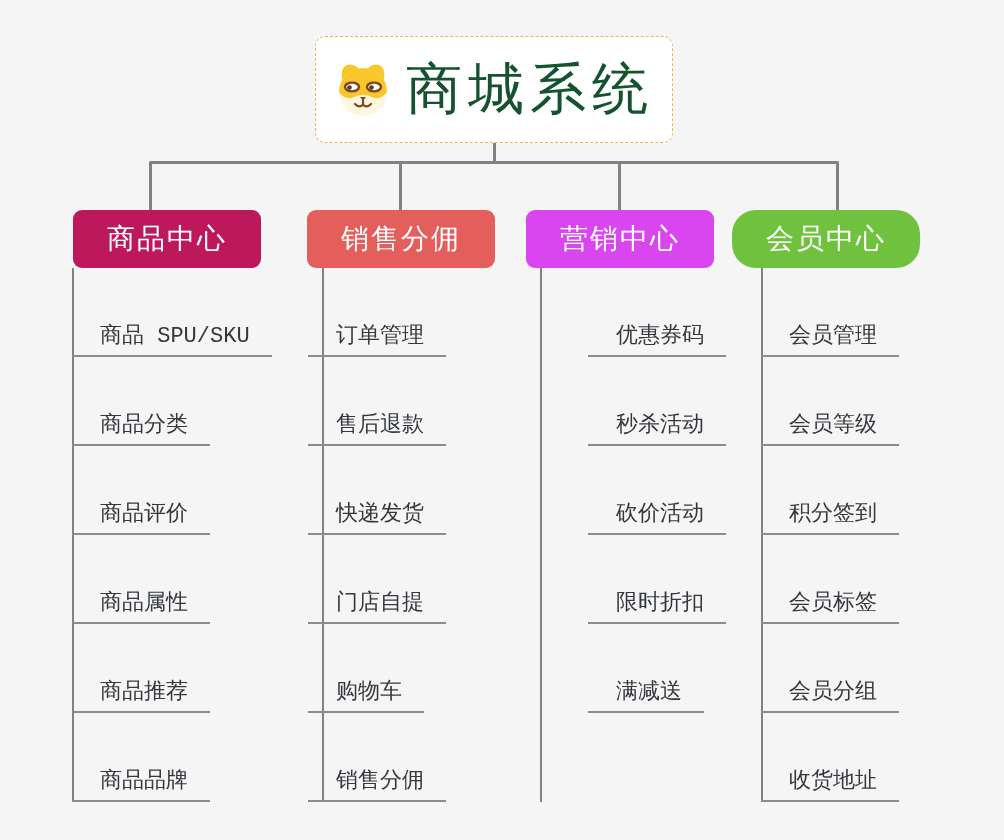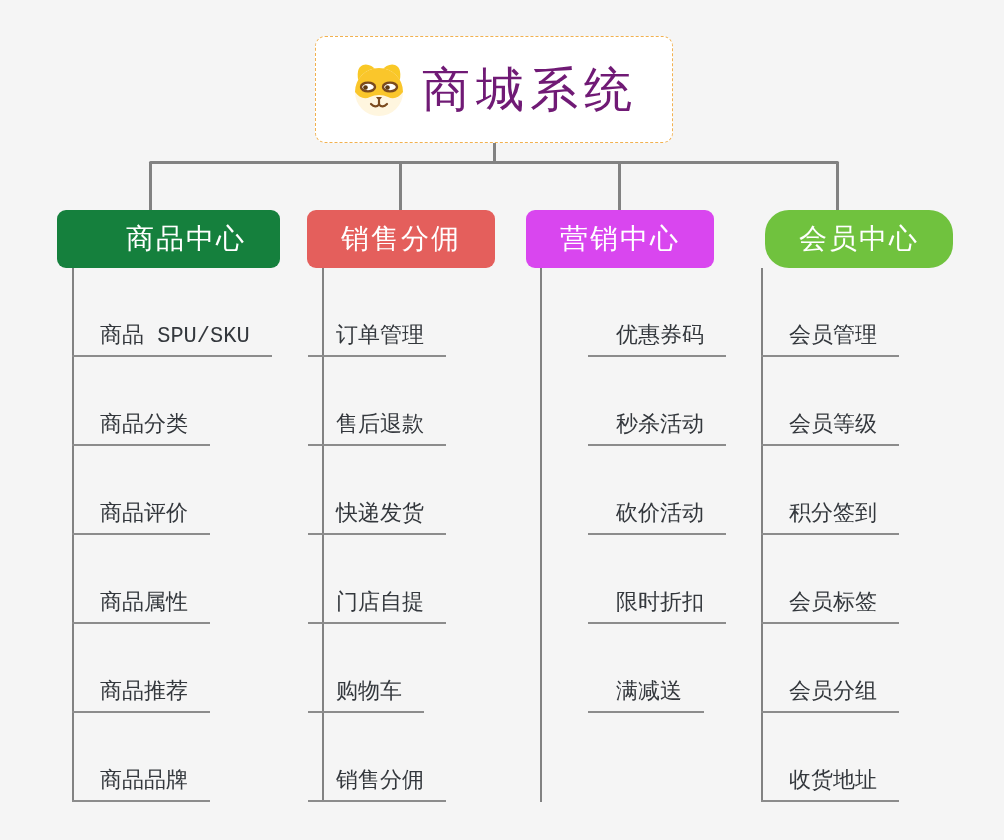--- a/index.html
+++ b/index.html
@@ -3,37 +3,37 @@
 <meta charset="utf-8">
 <style>
   html,body{margin:0;padding:0;}
   body{font-family:"Liberation Sans","DejaVu Sans",sans-serif;}
   .canvas{position:relative;width:1004px;height:840px;background:#f5f5f5;overflow:hidden;}
 
   
   .root{position:absolute;left:315px;top:36px;width:358px;height:107px;
         background:#ffffff;border:1px dashed #f2b14f;border-radius:10px;
         box-sizing:border-box;display:flex;align-items:center;justify-content:center;cursor:default;}
-  .root-title{color:#701a75;font-size:48px;letter-spacing:6px;margin-left:14px;white-space:nowrap;}
+  .root-title{color:#14532d;font-size:56px;letter-spacing:6px;margin-left:14px;white-space:nowrap;}
 
   
   .line{position:absolute;background:#828282;}
   .stub{left:493px;top:143px;width:3px;height:19px;}
   .rail{left:149px;top:161px;width:690px;height:3px;border-radius:2px;}
   .drop{top:162px;width:3px;height:48px;}
   .d0{left:149px;} .d1{left:399px;} .d2{left:618px;} .d3{left:836px;}
 
   
   .branch{position:absolute;top:210px;width:188px;height:58px;border-radius:9px;
           color:#ffffff;font-size:28px;display:flex;align-items:center;justify-content:center;
           letter-spacing:2px;cursor:default;}
-  .bx0{left:57px;background:#15803d;padding-left:35px;}
+  .bx0{left:73px;background:#be185d;}
   .bx1{left:307px;background:#e45f5c;}
   .bx2{left:526px;background:#d946ef;}
-  .bx3{left:765px;background:#70c23e;border-radius:24px;}
+  .bx3{left:732px;background:#70c23e;border-radius:24px;}
 
   
   .spine{position:absolute;top:268px;width:2px;height:534px;background:#828282;}
   .s0{left:72px;} .s1{left:322px;} .s2{left:540px;} .s3{left:761px;}
 
   
   .col{position:absolute;top:268px;display:flex;flex-direction:column;align-items:flex-start;}
   .c0{left:72px;font-family:Liberation Mono, monospace;} .c1{left:308px;} .c2{left:540px;padding-left:48px;} .c3{left:761px;}
   .leaf{height:89px;box-sizing:border-box;display:flex;align-items:flex-end;
         padding:0 22px 5px 28px;border-bottom:2px solid #8c8c8c;

